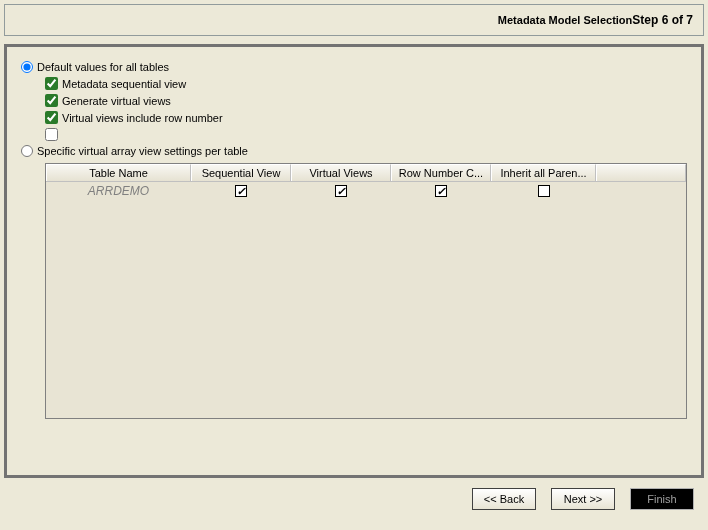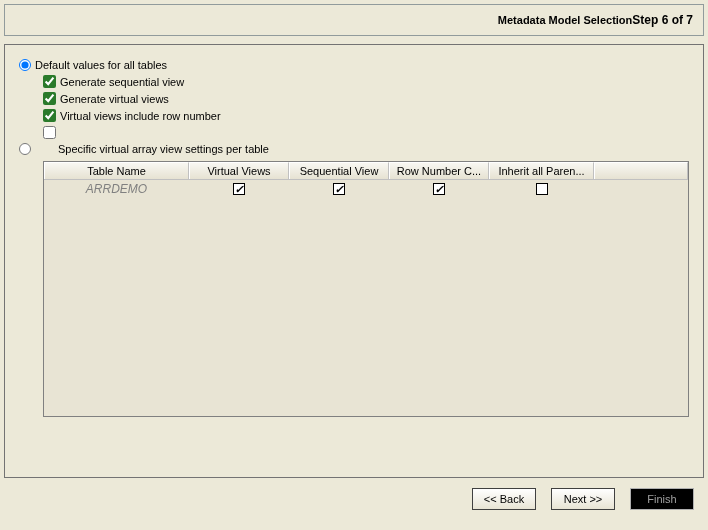--- a/index.html
+++ b/index.html
@@ -30,21 +30,21 @@
   }
   .header-title {
     font-weight: bold;
     font-size: 11px;
   }
   .header-step {
     font-weight: bold;
     font-size: 12px;
   }
   .main-panel {
-    border: 1px solid #737373;
+    border: 3px solid #737373;
     background: #ece9d8;
     height: 434px;
     padding: 14px 10px 10px 10px;
   }
   .radio-row {
     display: flex;
     align-items: center;
     margin-bottom: 4px;
     padding-left: 4px;
   }
@@ -167,45 +167,45 @@
   <div class="main-panel">
 
     <div class="radio-row">
       <input type="radio" name="mode" checked="" style="">
       <span>Default values for all tables</span>
     </div>
 
     <div class="checkbox-group">
       <div class="checkbox-row">
         <input type="checkbox" checked="" style="">
-        <span>Generate sequential view</span>
+        <span>Metadata sequential view</span>
       </div>
       <div class="checkbox-row">
         <input type="checkbox" checked="" style="">
         <span>Generate virtual views</span>
       </div>
       <div class="checkbox-row">
         <input type="checkbox" checked="" style="">
         <span>Virtual views include row number</span>
       </div>
       <div class="checkbox-row">
         <input type="checkbox" style="">
       </div>
     </div>
 
-    <div class="radio-row" style="margin-top:4px;gap:23px;">
+    <div class="radio-row" style="margin-top:4px;">
       <input type="radio" name="mode" style="">
       <span>Specific virtual array view settings per table</span>
     </div>
 
     <div class="table-wrap">
       <div class="table-hdr">
         <div class="th col0">Table Name</div>
+        <div class="th col1">Sequential View</div>
         <div class="th col2">Virtual Views</div>
-        <div class="th col1">Sequential View</div>
         <div class="th col3">Row Number C...</div>
         <div class="th col4">Inherit all Paren...</div>
         <div class="th col5"></div>
       </div>
       <div class="table-row">
         <div class="td td-name col0" style="justify-content:center;">ARRDEMO</div>
         <div class="td td-center col1">
             <span class="grid-check checked"></span>
           </div>
         <div class="td td-center col2">

